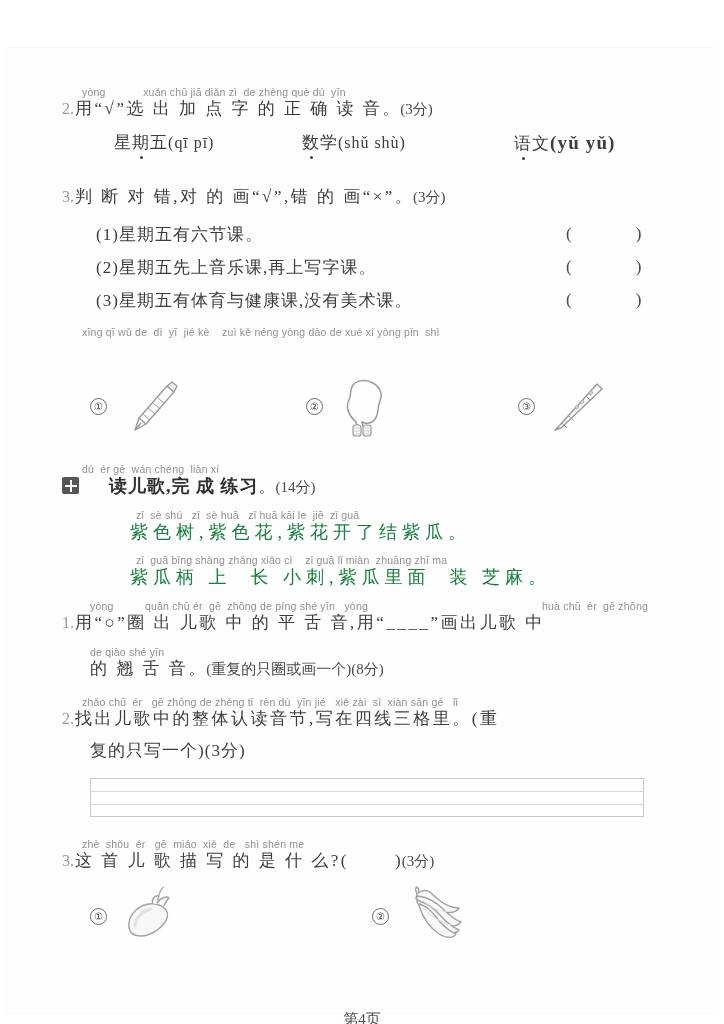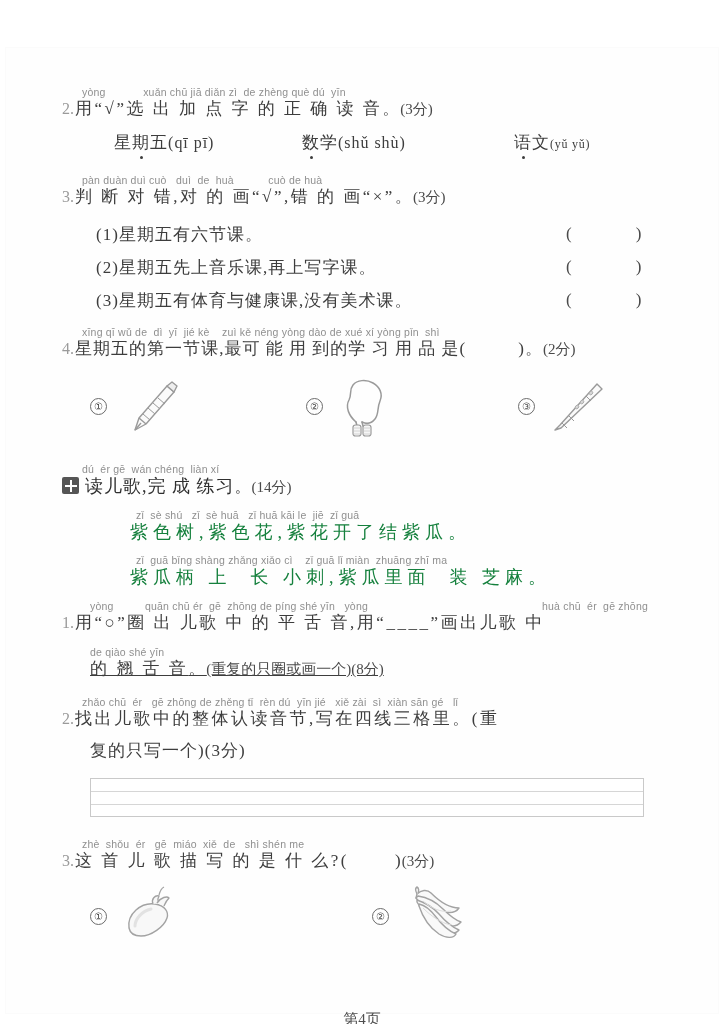--- a/index.html
+++ b/index.html
@@ -116,23 +116,24 @@
   }
   .sec-icon::before, .sec-icon::after {
     content: "";
     position: absolute;
     background: #fff;
   }
   .sec-icon::before { left: 7.5px; top: 2.5px; width: 2px; height: 12px; }
   .sec-icon::after  { top: 7.5px; left: 2.5px; height: 2px; width: 12px; }
   .sec-title {
     font-size: 18px;
-    font-weight: normal;
+    font-weight: bold;
     color: #2f2f2f;
     letter-spacing: 1px;
+    margin-left: 24px;
   }
 
   
   .poem-cn {
     font-size: 18px;
     color: #15803d;
     letter-spacing: 5px;
     white-space: pre;
   }
 
@@ -199,26 +200,23 @@
       <span class="qn">2.</span><span class="cn sp1">用“√”选 出 加 点 字 的 正 确 读 音</span><span class="cn">。</span><span class="score">(3分)</span>
     </div>
 
     <div class="row qline" style="left:114px; top:116px;">
       <span class="cn">星<span class="dotted">期</span>五</span><span class="cn" style="font-size:16px;margin-top:43px;">(qī    pī)</span>
     </div>
     <div class="row qline" style="left:302px; top:116px;">
       <span class="cn"><span class="dotted">数</span>学</span><span class="cn" style="font-size:16px;">(shǔ    shù)</span>
     </div>
     <div class="row qline" style="left:514px; top:116px;">
-      <span class="cn"><span class="dotted">语</span>文</span><span class="cn" style="font-size:12px;">(yǔ    yǔ)</span>
-    </div>
-
-    <div class="row" style="left:82px; top:154px;">
-      <span class="py">pàn duàn duì cuò   duì  de  huà           cuò de huà</span>
-    </div>
+      <span class="cn"><span class="dotted">语</span>文</span><span class="cn" style="font-size:19px;font-weight:bold;">(yǔ    yǔ)</span>
+    </div>
+
     <div class="row qline" style="left:62px; top:170px;">
       <span class="qn">3.</span><span class="cn sp1">判 断 对 错,对 的 画“√”,错 的 画“×”</span><span class="cn">。</span><span class="score">(3分)</span>
     </div>
 
     <div class="row qline" style="left:96px; top:208px;">
       <span class="cn">(1)</span><span class="cn">星期五有六节课。</span>
     </div>
     <div class="row qline" style="left:96px; top:241px;">
       <span class="cn">(2)</span><span class="cn">星期五先上音乐课,再上写字课。</span>
     </div>
@@ -231,23 +229,20 @@
     </div>
     <div class="row paren" style="left:566px; top:241px;">
       <span>(</span><span style="display:inline-block;width:64px;"></span><span>)</span>
     </div>
     <div class="row paren" style="left:566px; top:274px;">
       <span>(</span><span style="display:inline-block;width:64px;"></span><span>)</span>
     </div>
 
     <div class="row" style="left:82px; top:306px;">
       <span class="py">xīng qī wǔ de  dì  yī  jié kè    zuì kě néng yòng dào de xué xí yòng pǐn  shì</span>
-    </div>
-    <div class="row qline" style="left:62px; top:322px;">
-      <span class="qn">4.</span><span class="cn">星期五的第一节课,最可 能  用  到的学 习 用 品 是(</span><span style="display:inline-block;width:52px;"></span><span class="cn">)</span><span class="cn">。</span><span class="score">(2分)</span>
     </div>
 
     <div class="opt" style="left:90px; top:358px;">
       <span class="circnum">①</span>
       <span style="display:inline-block;vertical-align:middle;margin-left:6px;">
         <svg width="64" height="64" viewBox="0 0 64 64">
           <g stroke="#9a9a9a" stroke-width="1.4" fill="#fbfbfb" stroke-linejoin="round">
             <path d="M18 56 L22 44 L50 12 L57 18 L29 50 Z"></path>
             <path d="M50 12 L57 18 L60 12 L55 8 Z" fill="#eee"></path>
             <path d="M22 44 L29 50"></path>
@@ -332,21 +327,21 @@
     </div>
     <div class="row" style="left:542px; top:580px;">
       <span class="py">huà chū  ér  gē zhōng</span>
     </div>
     <div class="row qline" style="left:62px; top:596px;">
       <span class="qn">1.</span><span class="cn sp1">用“○”圈 出 儿歌 中 的 平 舌 音,用“____”画出儿歌 中</span>
     </div>
     <div class="row" style="left:90px; top:626px;">
       <span class="py">de qiào shé yīn</span>
     </div>
-    <div class="row qline" style="left:90px; top:642px;text-decoration:underline;">
+    <div class="row qline" style="left:90px; top:642px;">
       <span class="cn sp1">的 翘 舌 音</span><span class="cn">。</span><span class="score">(重复的只圈或画一个)(8分)</span>
     </div>
 
     <div class="row" style="left:82px; top:676px;">
       <span class="py">zhǎo chū  ér   gē zhōng de zhěng tǐ  rèn dú  yīn jié   xiě zài  sì  xiàn sān gé   lǐ</span>
     </div>
     <div class="row qline" style="left:62px; top:692px;">
       <span class="qn">2.</span><span class="cn sp1">找出儿歌中的整体认读音节,写在四线三格里。(重</span>
     </div>
     <div class="row qline" style="left:90px; top:724px;">

